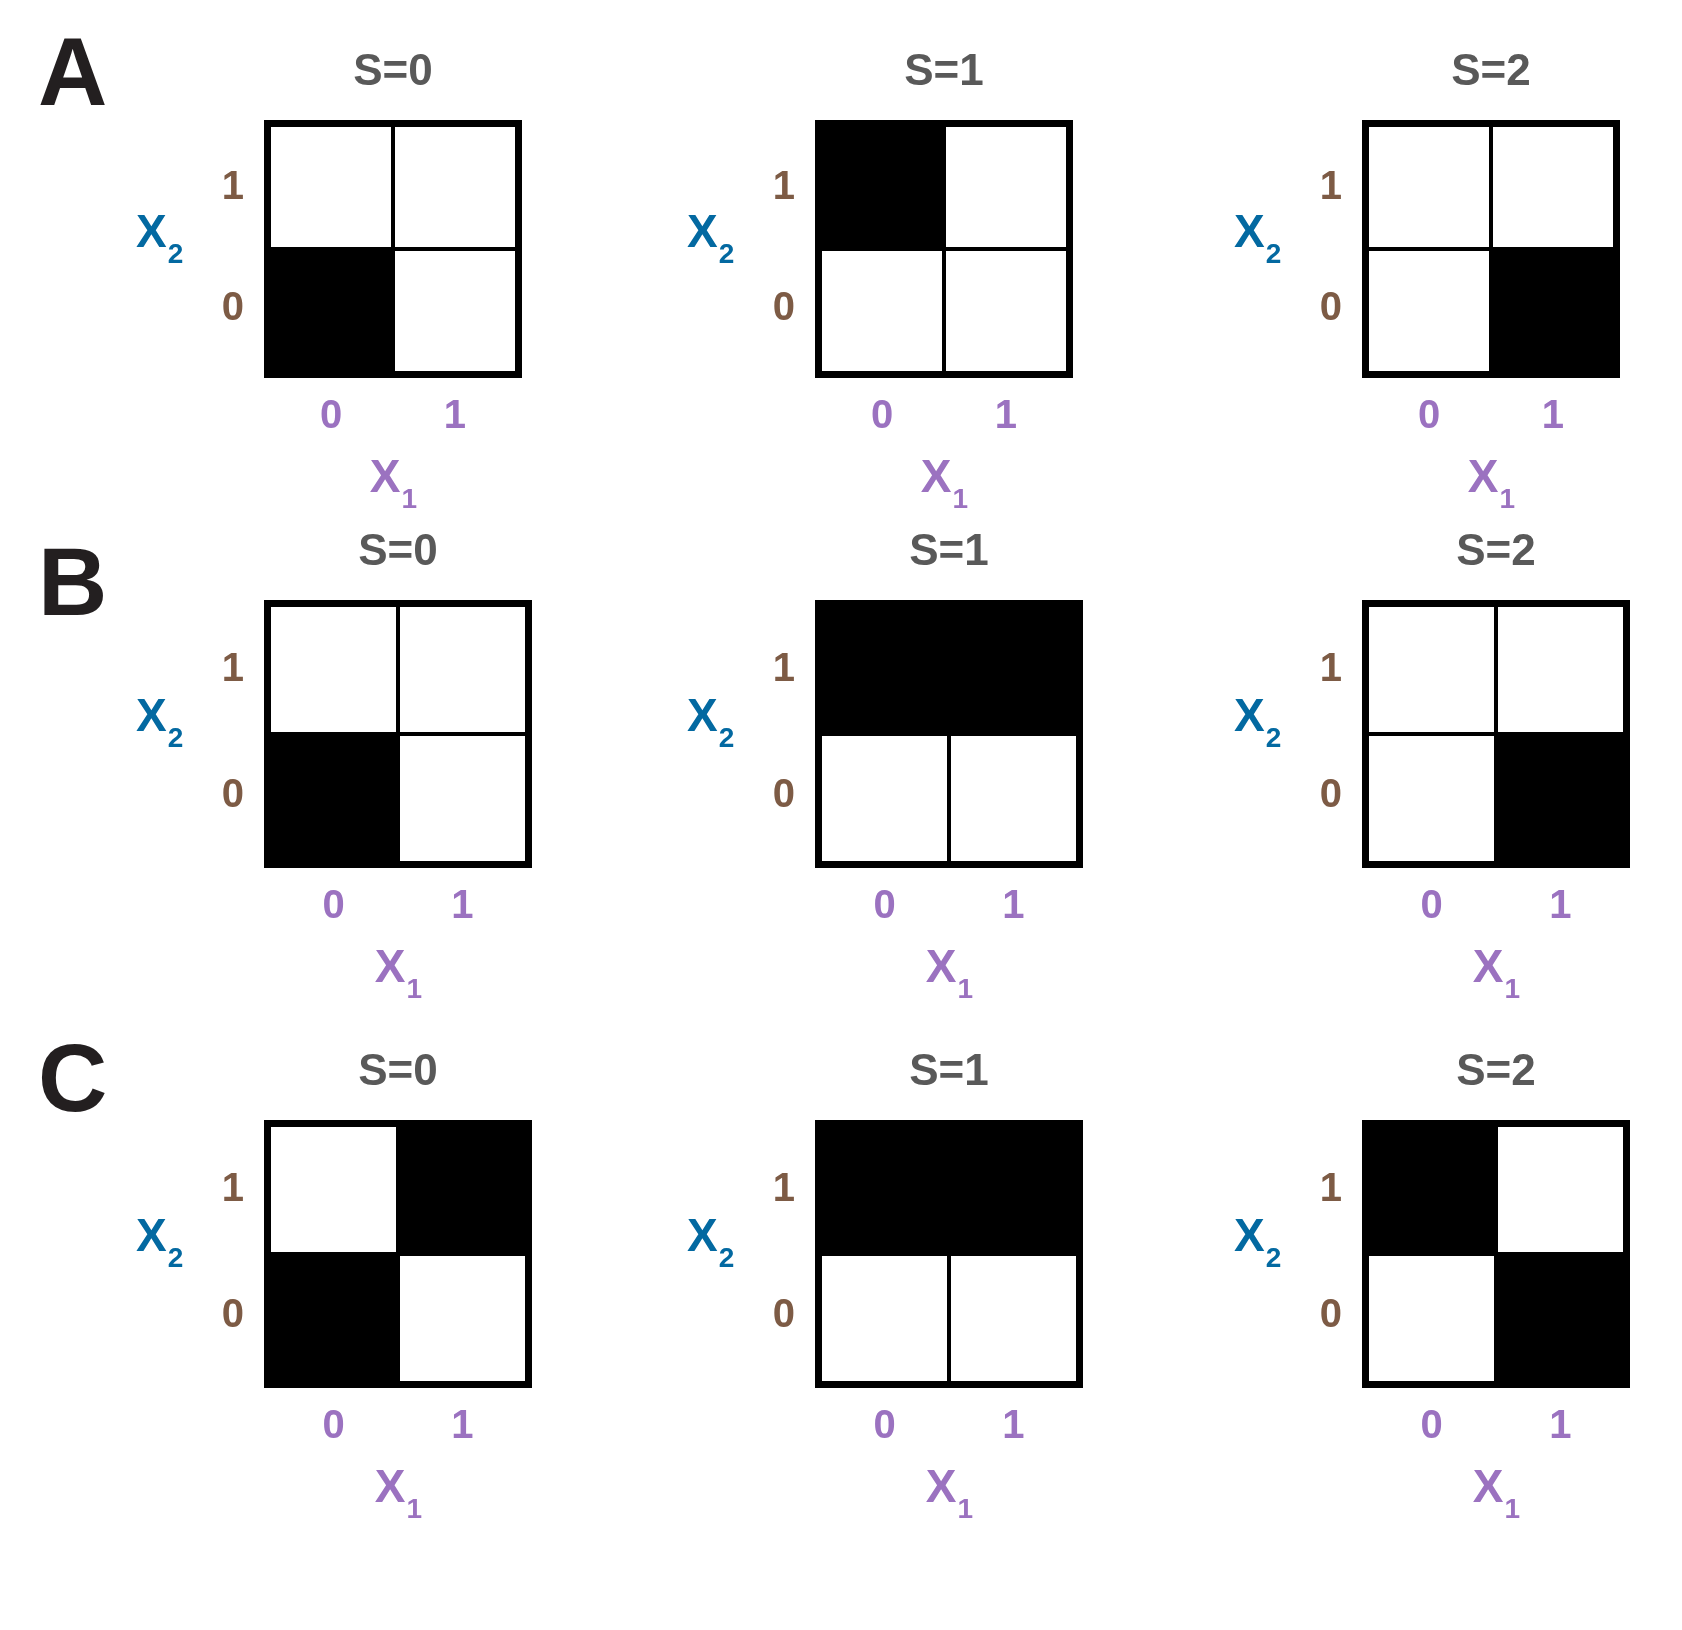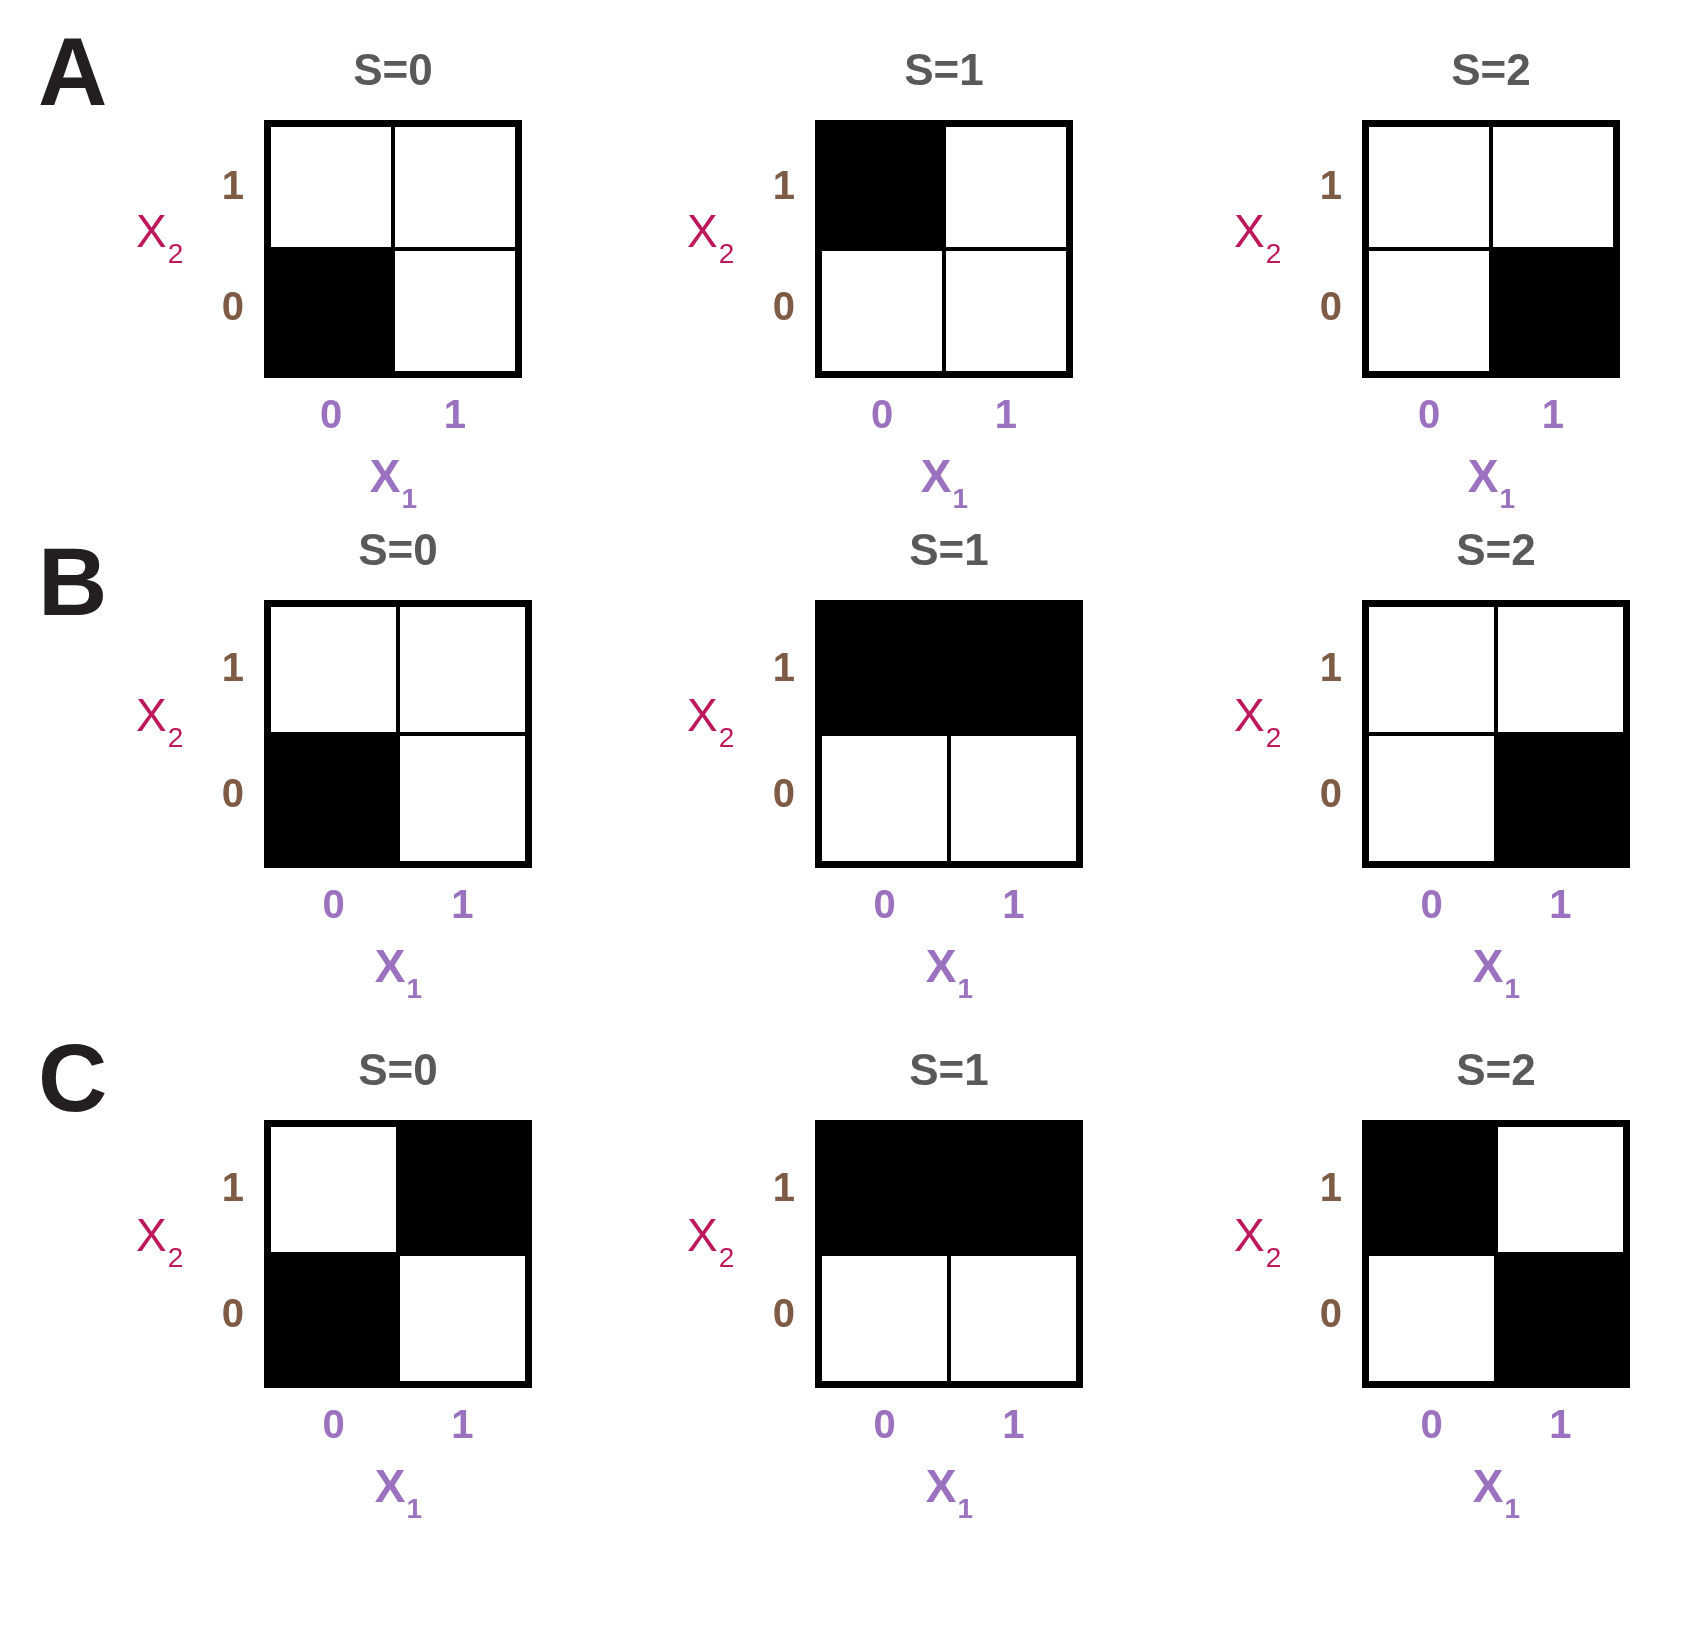--- a/index.html
+++ b/index.html
@@ -66,22 +66,22 @@
     font-weight: bold;
     color: #7D5B45;
     line-height: 1;
     text-align: right;
     white-space: nowrap;
   }
 
   .ylabel {
     position: absolute;
     font-size: 46px;
-    font-weight: normal;
-    color: #be185d;
+    font-weight: bold;
+    color: #0369a1;
     line-height: 1;
     white-space: nowrap;
     text-align: right;
   }
   .ylabel .sub {
     font-size: 28px;
     vertical-align: sub;
     position: relative;
     top: 6px;
     left: 1px;

